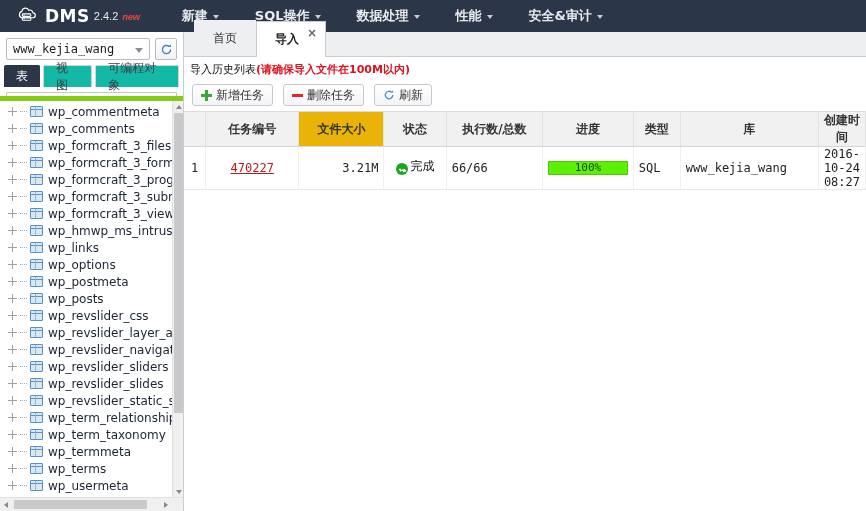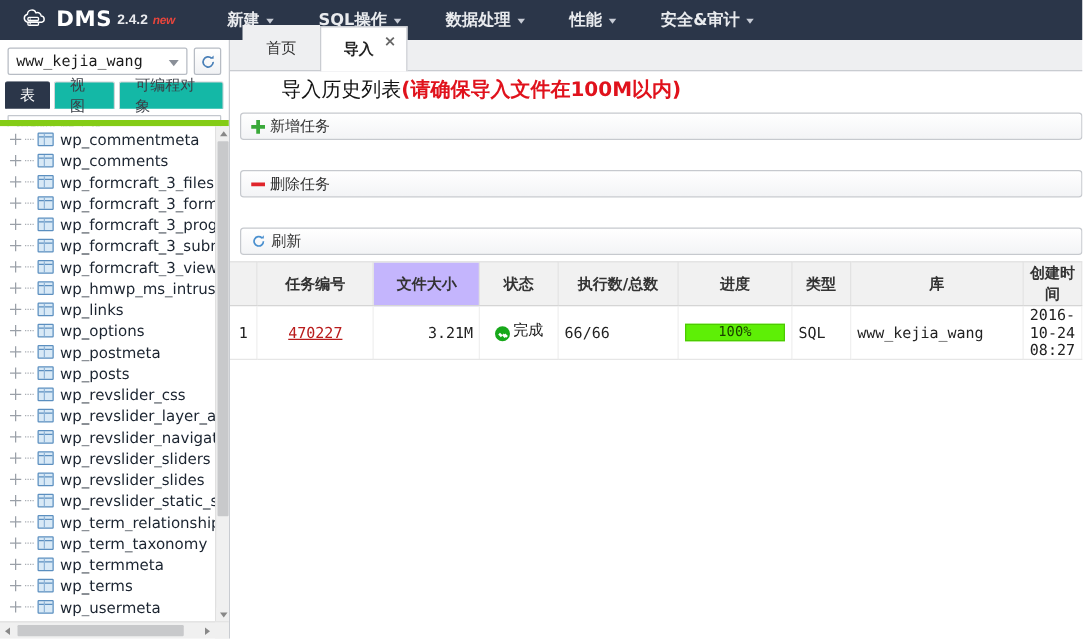--- a/index.html
+++ b/index.html
@@ -20,21 +20,21 @@
     background: #2b3649;
     display: flex; align-items: center;
     color: #ffffff;
   }
   .brand { display: flex; align-items: center; padding: 0 14px 0 16px; height: 32px; }
   .brand-icon { width: 22px; height: 18px; margin-right: 7px; }
   .brand-name {
     font-size: 17px; font-weight: bold; letter-spacing: .5px; color: #fff;
     font-family: "DejaVu Sans", sans-serif;
   }
-  .brand-ver { font-size: 11px; font-weight: bold; margin-left: 4px; color: #e8eaee; }
+  .brand-ver { font-size: 11px; font-weight: normal; margin-left: 4px; color: #e8eaee; }
   .brand-new {
     font-size: 9.5px; font-style: italic; font-weight: bold;
     color: #e8453c; margin-left: 4px; letter-spacing: -.3px;
   }
   .navmenu { display: flex; align-items: center; height: 32px; margin-left: 10px; }
   .navitem {
     display: flex; align-items: center; gap: 5px;
     padding: 0 18px; height: 32px;
     font-size: 13px; color: #e9ebee; cursor: default;
     font-family: "DejaVu Sans", sans-serif; font-weight: bold;
@@ -166,27 +166,26 @@
   .mtab.active {
     background: #ffffff; border-color: #c9ccd1; font-weight: bold;
     color: #222; position: relative; top: 1px; padding-right: 26px;
   }
   .mtab .xclose {
     position: absolute; right: 8px; top: 5px; font-size: 12px; color: #666; line-height: 1;
     font-family: "DejaVu Sans", sans-serif;
   }
 
   .page-title {
-    padding: 5px 0 4px 6px; font-size: 16px; color: #111;
+    padding: 5px 0 4px 6px; font-size: 11px; color: #111;
     font-family: "DejaVu Sans", sans-serif;
-    margin-left: 35px;
   }
   .page-title .warn { color: #e0121c; font-weight: bold; }
 
-  .toolbar { display: flex; gap: 24px; padding: 3px 0 5px 8px; flex-direction: column; }
+  .toolbar { display: flex; gap: 10px; padding: 3px 0 5px 8px; }
   .tbtn {
     height: 22px; display: flex; align-items: center; gap: 4px;
     border: 1px solid #c6c9ce; border-radius: 3px;
     background: linear-gradient(#ffffff,#f3f4f6);
     padding: 0 8px; font-size: 12px; color: #333;
     font-family: "DejaVu Sans", sans-serif;
   }
   .ico-plus { position: relative; width: 11px; height: 11px; flex: none; }
   .ico-plus:before,.ico-plus:after { content:""; position:absolute; background:#3aa93a; }
   .ico-plus:before { left:0; top:4px; width:11px; height:3px; }
@@ -195,21 +194,21 @@
   .ico-refresh { width: 12px; height: 12px; flex: none; }
 
   
   .grid { margin: 0; width: 100%; border-collapse: collapse; }
   .grid thead th {
     height: 20px; background: #f1f1f1; border-top: 1px solid #dcdcdc;
     border-bottom: 1px solid #d5d5d5; border-right: 1px solid #e2e2e2;
     font-size: 12px; font-weight: bold; color: #333; text-align: center;
     font-family: "DejaVu Sans", sans-serif; padding: 0 4px;
   }
-  .grid thead th.sorted { background: #c4b5fd; }
+  .grid thead th.sorted { background: #eab308; }
   .grid thead th.col-idx { width: 22px; }
   .grid tbody td {
     height: 21px; border-bottom: 1px solid #e6e6e6; border-right: 1px solid #f0f0f0;
     font-size: 12px; color: #222; padding: 0 5px;
     font-family: "DejaVu Sans Mono", monospace;
   }
   td.c-idx { text-align: center; color: #444; background: #fff; }
   td.c-num { text-align: right; }
   td.c-center { text-align: center; }
   td.c-left { text-align: left; }

